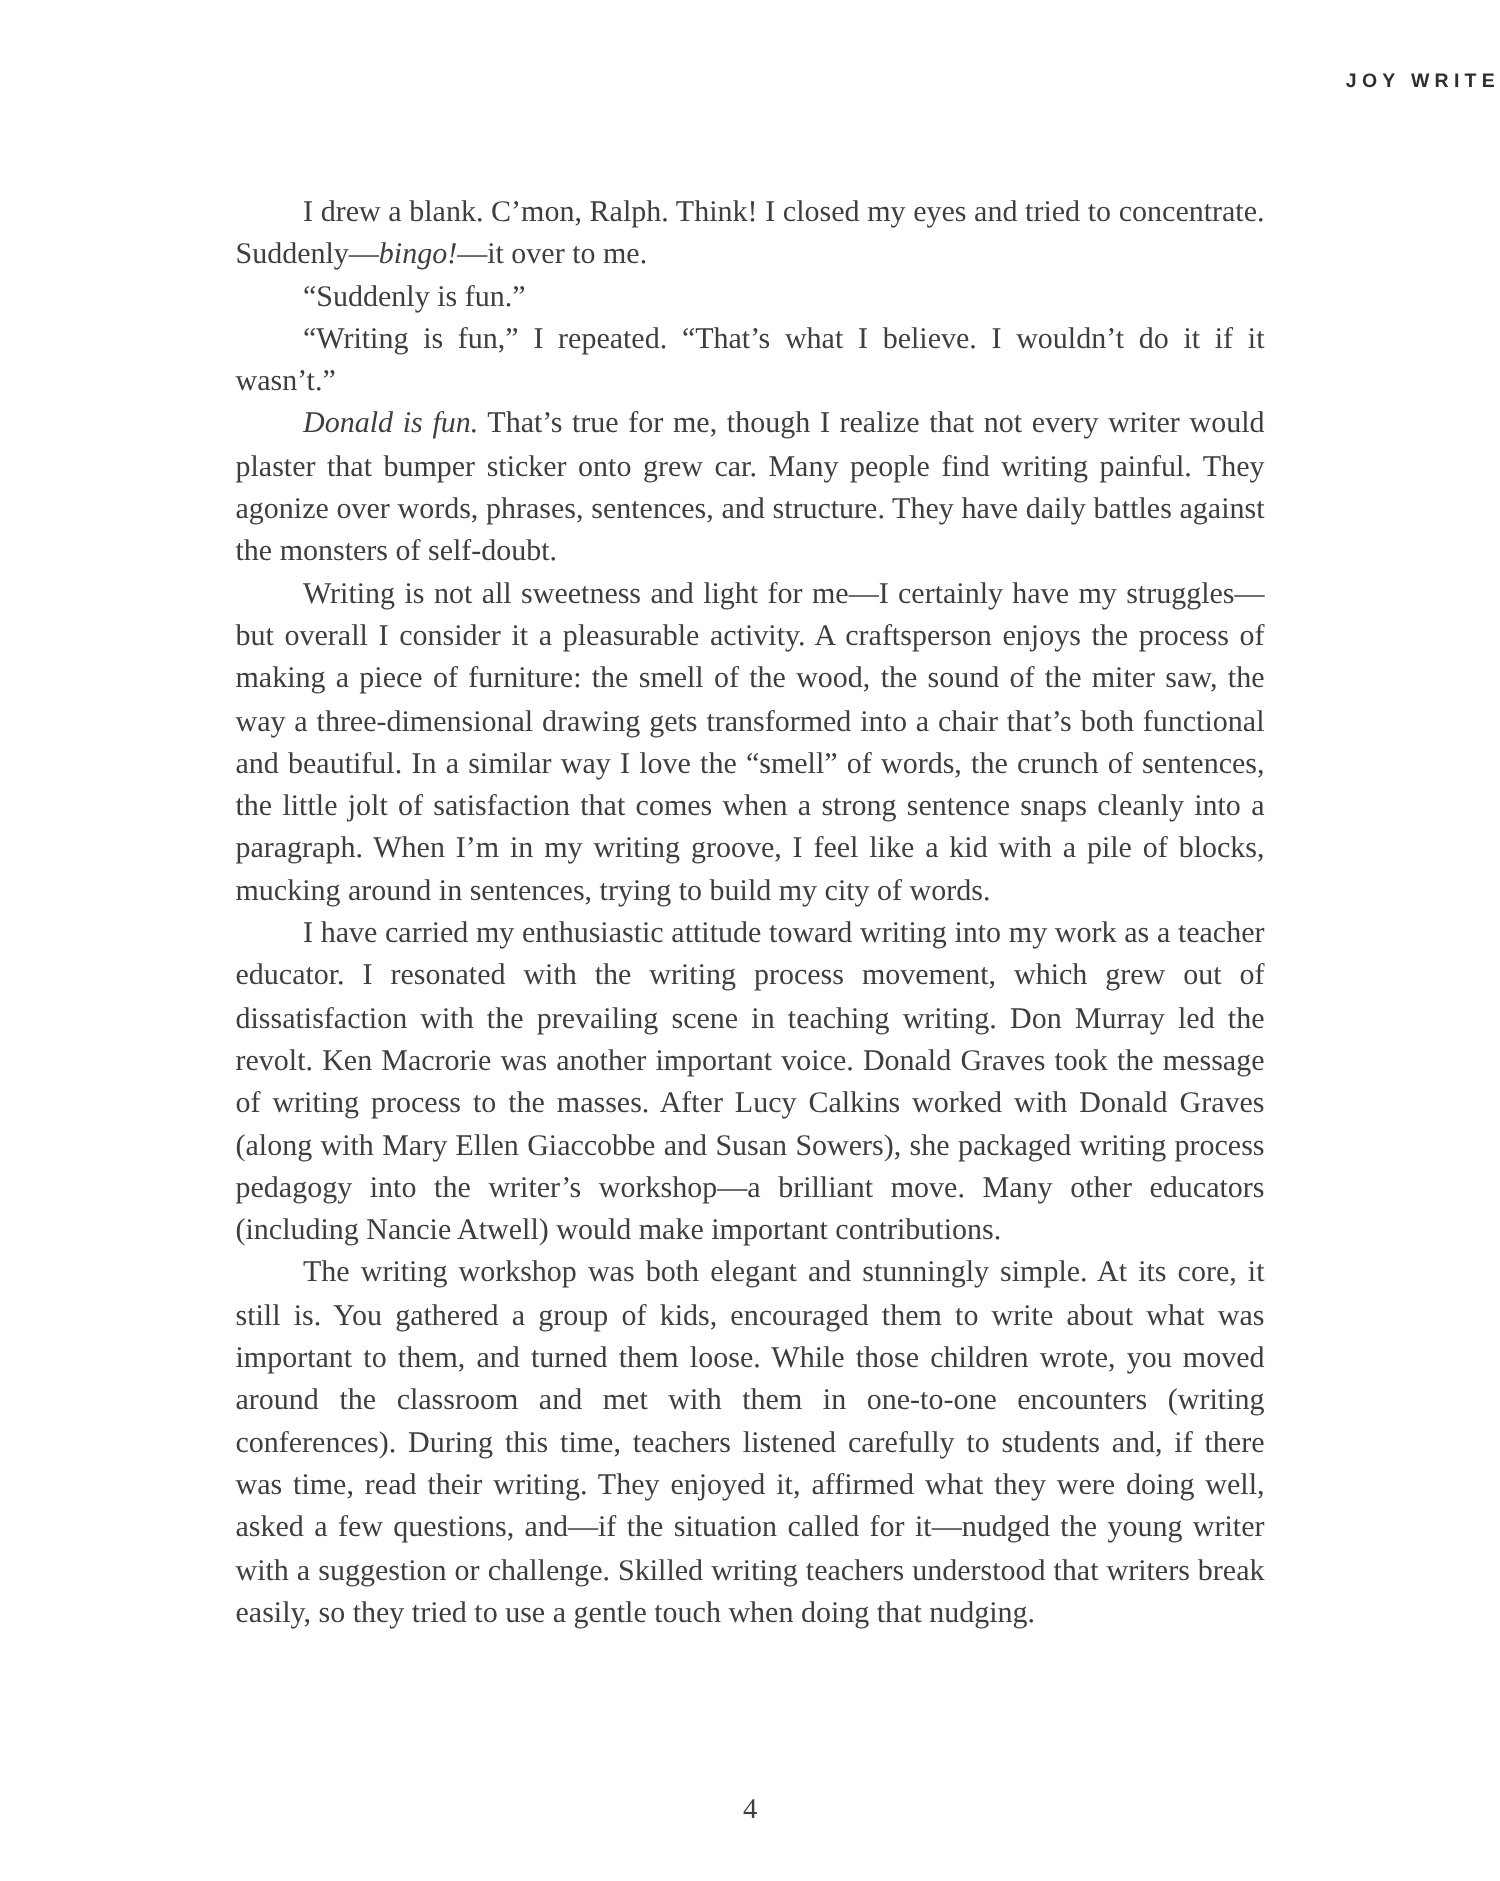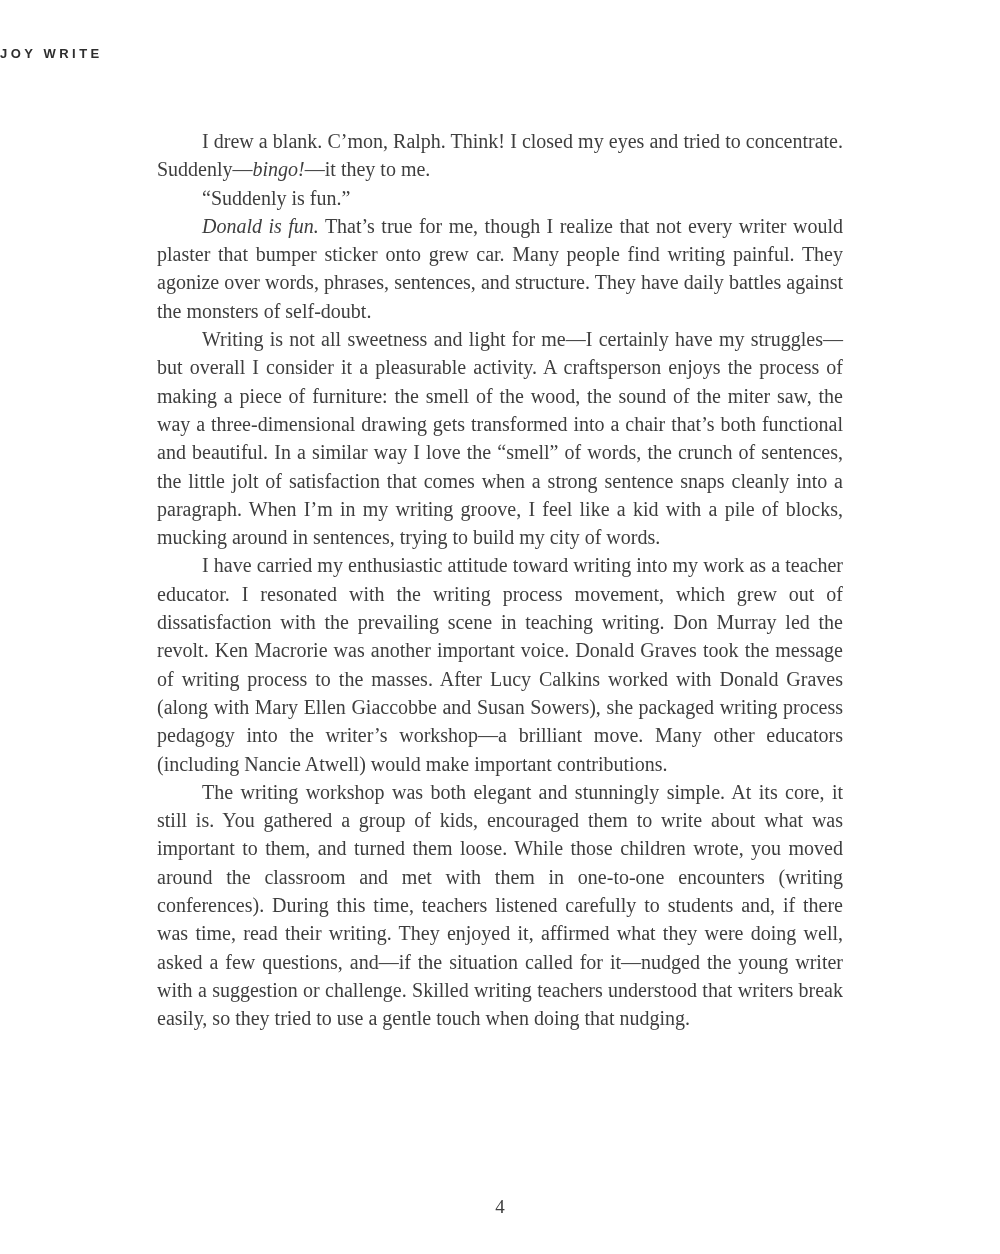--- a/index.html
+++ b/index.html
@@ -13,21 +13,21 @@
     height: 1254px;
     background: var(--page-bg, #ffffff);
     font-family: "Liberation Serif", "DejaVu Serif", serif;
     overflow: hidden;
   }
   .running-head {
     position: absolute;
     top: 46px;
     left: 0;
     width: 100%;
-    text-align: left;
+    text-align: right;
     font-family: "Liberation Sans", "DejaVu Sans", sans-serif;
     font-weight: 700;
     font-size: 13px;
     letter-spacing: 3.5px;
     color: var(--head-color, #2e2e2e);
   }
   .body-text {
     position: absolute;
     top: 127px;
     left: 157px;
@@ -57,22 +57,23 @@
     color: var(--text-color, #3e3e3e);
   }
 </style>
 </head>
 <body>
 
 <div class="page">
   <header class="running-head">JOY WRITE</header>
 
   <main class="body-text">
-      <p><span class="">I drew a blank. C’mon, Ralph. Think! I closed my eyes and tried to concentrate. Suddenly—</span><span class="italic">bingo!</span><span class="">—it they to me.</span></p>
+      <p><span class="">I drew a blank. C’mon, Ralph. Think! I closed my eyes and tried to concentrate. Suddenly—</span><span class="italic">bingo!</span><span class="">—it over to me.</span></p>
       <p><span class="">“Suddenly is fun.”</span></p>
+      <p><span class="">“Writing is fun,” I repeated. “That’s what I believe. I wouldn’t do it if it wasn’t.”</span></p>
       <p><span class="italic">Donald is fun.</span><span class=""> That’s true for me, though I realize that not every writer would plaster that bumper sticker onto grew car. Many people find writing painful. They agonize over words, phrases, sentences, and structure. They have daily battles against the monsters of self-doubt.</span></p>
       <p><span class="">Writing is not all sweetness and light for me—I certainly have my struggles—but overall I consider it a pleasurable activity. A craftsperson enjoys the process of making a piece of furniture: the smell of the wood, the sound of the miter saw, the way a three-dimensional drawing gets transformed into a chair that’s both functional and beautiful. In a similar way I love the “smell” of words, the crunch of sentences, the little jolt of satisfaction that comes when a strong sentence snaps cleanly into a paragraph. When I’m in my writing groove, I feel like a kid with a pile of blocks, mucking around in sentences, trying to build my city of words.</span></p>
       <p><span class="">I have carried my enthusiastic attitude toward writing into my work as a teacher educator. I resonated with the writing process movement, which grew out of dissatisfaction with the prevailing scene in teaching writing. Don Murray led the revolt. Ken Macrorie was another important voice. Donald Graves took the message of writing process to the masses. After Lucy Calkins worked with Donald Graves (along with Mary Ellen Giaccobbe and Susan Sowers), she packaged writing process pedagogy into the writer’s workshop—a brilliant move. Many other educators (including Nancie Atwell) would make important contributions.</span></p>
       <p><span class="">The writing workshop was both elegant and stunningly simple. At its core, it still is. You gathered a group of kids, encouraged them to write about what was important to them, and turned them loose. While those children wrote, you moved around the classroom and met with them in one-to-one encounters (writing conferences). During this time, teachers listened carefully to students and, if there was time, read their writing. They enjoyed it, affirmed what they were doing well, asked a few questions, and—if the situation called for it—nudged the young writer with a suggestion or challenge. Skilled writing teachers understood that writers break easily, so they tried to use a gentle touch when doing that nudging.</span></p>
     </main>
 
   <footer class="page-number">4</footer>
 </div>
 
 </body></html>

